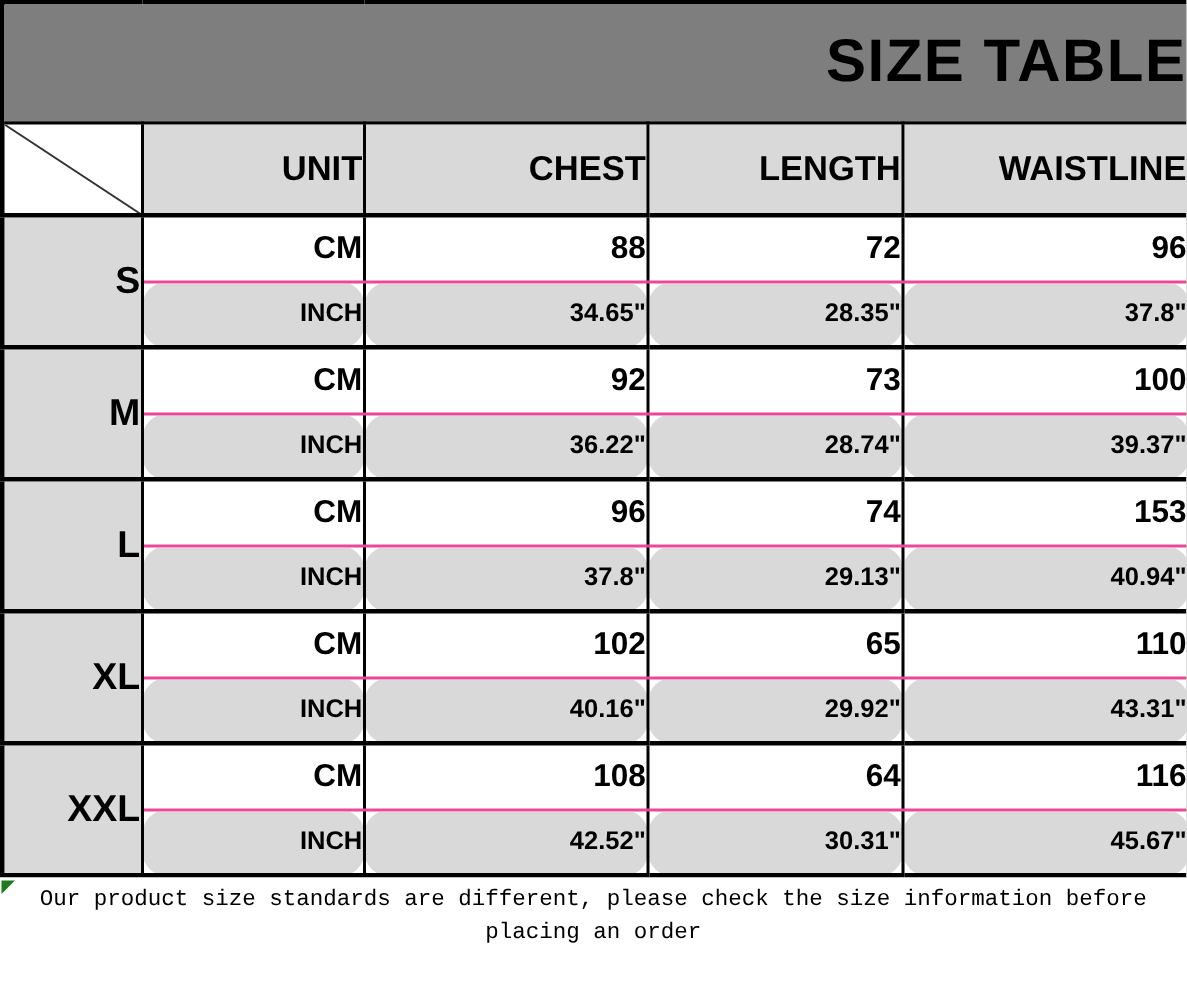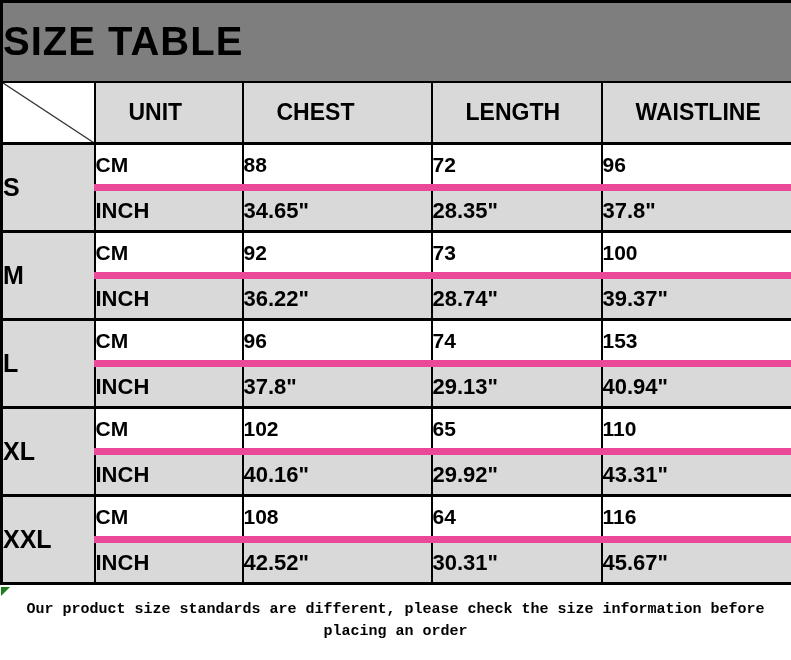--- a/index.html
+++ b/index.html
@@ -21,21 +21,21 @@
     border: 3px solid #000000;
   }
   col.c-size  { width: 93px; }
   col.c-unit  { width: 148px; }
   col.c-chest { width: 189px; }
   col.c-len   { width: 170px; }
   col.c-waist { width: 191px; }
 
   th, td {
     border: 2px solid #000000;
-    text-align: left;
+    text-align: right;
     vertical-align: middle;
     color: #000000;
     overflow: hidden;
   }
   .title-cell {
     height: 80px;
     background: #7e7e7e;
     font-size: 40px;
     font-weight: bold;
     letter-spacing: 1px;
@@ -65,38 +65,39 @@
     font-size: 25px;
     font-weight: bold;
     border-top: 3px solid #000000;
     border-bottom: 3px solid #000000;
   }
   .cm-row td {
     background: #ffffff;
     font-size: 21px;
     font-weight: bold;
     border-top: 3px solid #000000;
-    border-bottom: 7px solid #ec4899;
+    border-bottom: 2px solid #ec4899;
   }
   .inch-row td {
     background: #d9d9d9;
-    font-size: 22px;
+    font-size: 17px;
     font-weight: bold;
     border-top: 1px solid #000000;
     border-bottom: 3px solid #000000;
+    border-radius: 16px;
   }
   .footer {
     position: relative;
     width: 791px;
     height: 72px;
-    padding-top: 14px;
+    padding-top: 4px;
     background: #ffffff;
     text-align: center;
     font-family: "Liberation Mono", monospace;
-    font-weight: bold;
+    font-weight: normal;
     font-size: 15px;
     line-height: 22px;
     color: #000000;
   }
   .green-marker {
     position: absolute;
     top: 2px; left: 1px;
     width: 0; height: 0;
     border-top: 9px solid #1e7b1e;
     border-right: 9px solid transparent;

